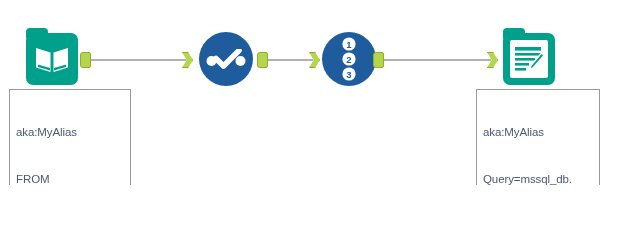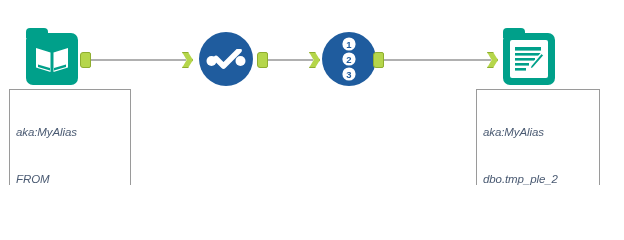--- a/index.html
+++ b/index.html
@@ -121,21 +121,21 @@
     border: 1px solid #9a9a9a;
     box-sizing: border-box;
     padding: 4px 5px 5px 6px;
     color: #4a5a72;
     font-size: 11.5px;
     line-height: 15.5px;
     white-space: pre;
     font-family: "Liberation Sans", sans-serif;
     letter-spacing: -0.1px;
   }
-  .annot-line { display: block; font-style: italic; }
+  .annot-line { display: block; }
 </style>
 </head>
 <body>
 
 <div id="canvas">
 
   <div class="wire" style="left:82px; width:104px;"></div>
   <div class="wire" style="left:263px; width:50px;"></div>
   <div class="wire" style="left:378px; width:113px;"></div>
 
@@ -191,16 +191,17 @@
   </div>
 
   <div class="annot" style="left:9px; top:89px; width:122px;">
     <span class="annot-line">aka:MyAlias</span>
     <span class="annot-line">FROM</span>
     
   </div>
 
   <div class="annot" style="left:476px; top:89px; width:124px;">
     <span class="annot-line">aka:MyAlias</span>
+    <span class="annot-line">Query=mssql_db.</span>
     <span class="annot-line">dbo.tmp_ple_2</span>
   </div>
 
 </div>
 
 </body></html>

